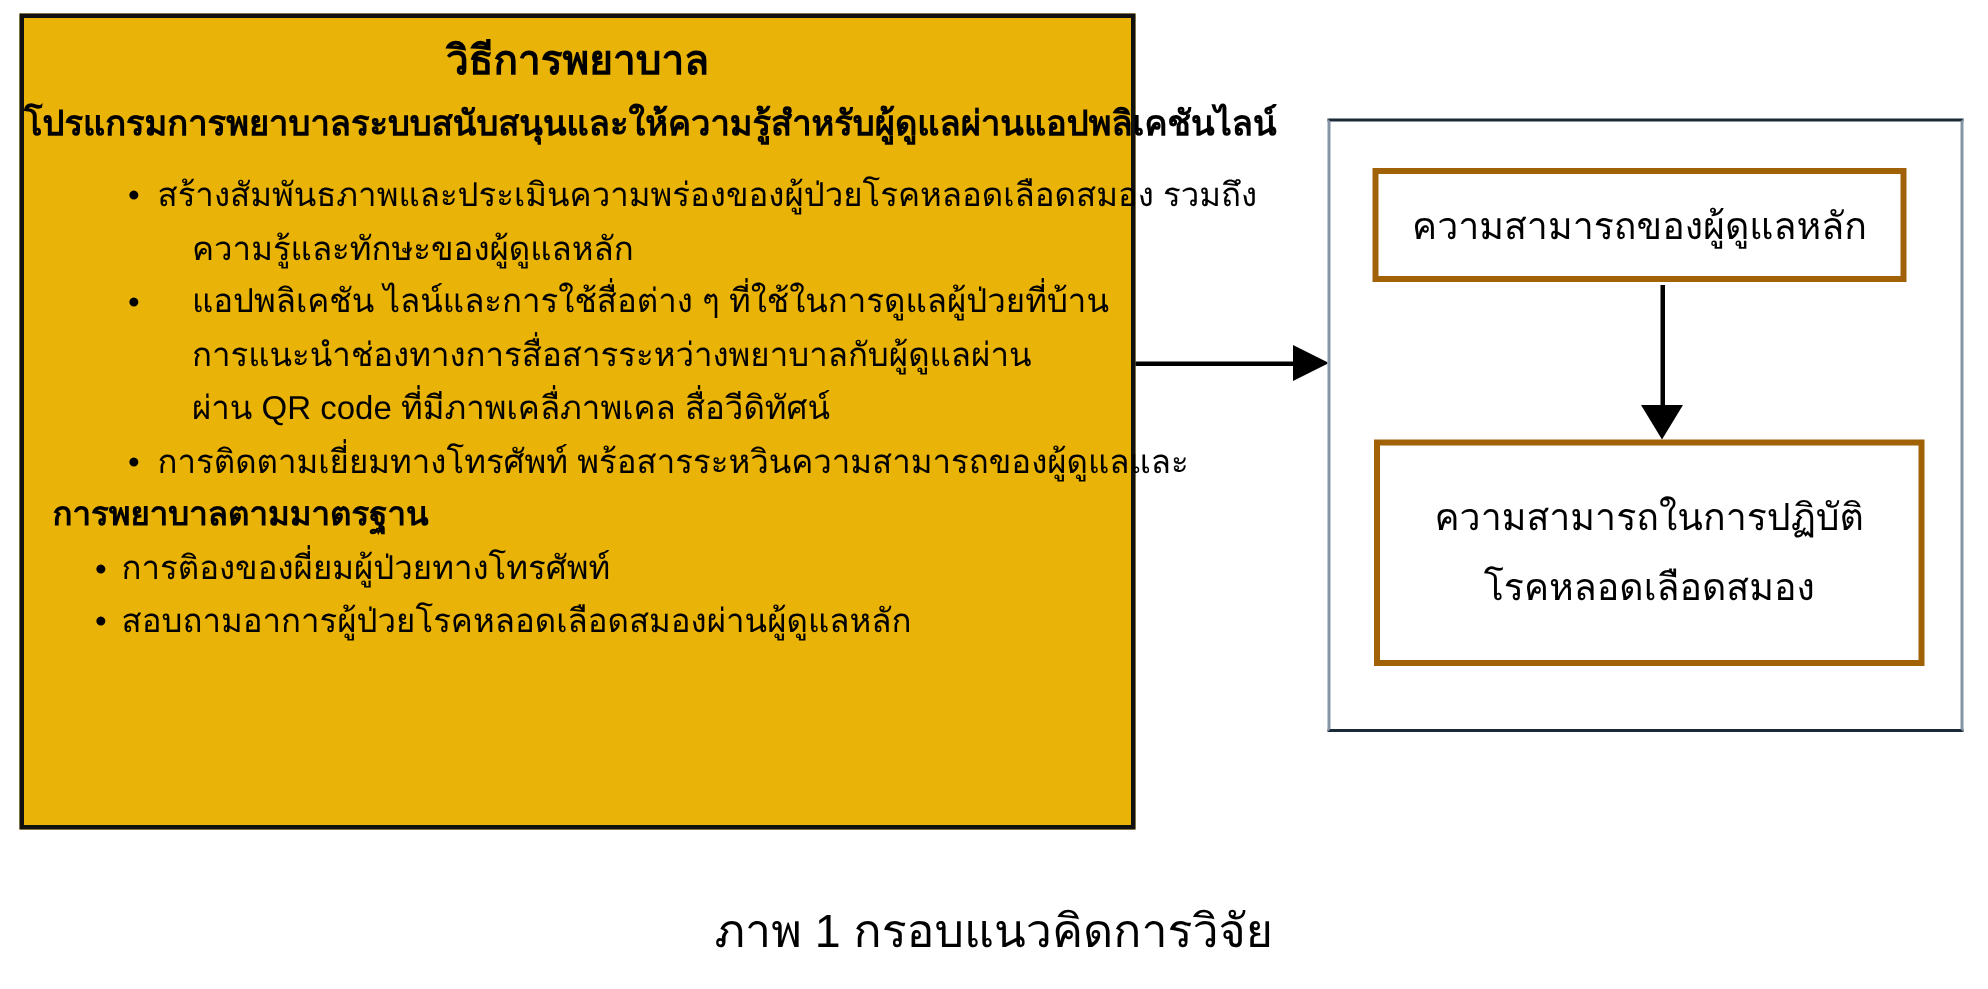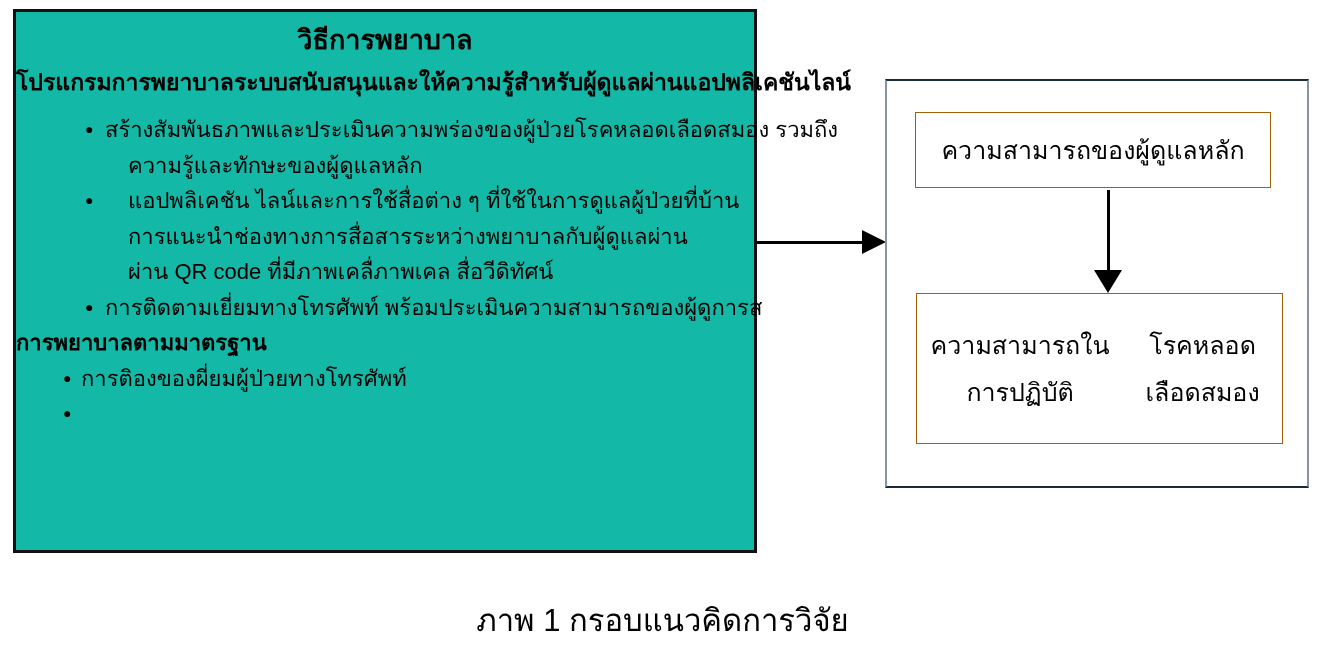--- a/index.html
+++ b/index.html
@@ -18,21 +18,21 @@
   }
   
   .left-box {
     position: absolute;
     left: 13px;
     top: 9px;
     width: 744px;
     height: 544px;
     border: 3px solid #111111;
     box-sizing: border-box;
-    background: #14b8a6;
+    background: #eab308;
   }
   .lb-title {
     padding-top: 6px;
     text-align: center;
     font-weight: bold;
     font-size: 27px;
     line-height: 44px;
     white-space: nowrap;
   }
   .lb-subtitle {
@@ -45,21 +45,21 @@
     margin-top: 10px;
   }
   .line {
     position: relative;
     font-size: 22px;
     line-height: 35.5px;
     white-space: nowrap;
   }
   .pl-first   { padding-left: 89px; }
   .pl-cont    { padding-left: 112px; }
-  .pl-head    { font-weight: bold; font-family: Liberation Serif, serif; }
+  .pl-head    { padding-left: 19px; font-weight: bold; font-family: Liberation Serif, serif; }
   .pl-sfirst  { padding-left: 65px; }
   .bullet {
     position: absolute;
     left: 69px;
     top: 0;
     font-size: 14px;
     line-height: 35.5px;
   }
   .bullet.s { left: 47px; }
   
@@ -93,40 +93,40 @@
     border-width: 2px;
     border-top-color: #1b2a38;
     border-bottom-color: #1b2a38;
     border-left-color: #8695a6;
     border-right-color: #8695a6;
     background: #ffffff;
   }
   .inner-box {
     position: absolute;
     box-sizing: border-box;
-    border: 1px solid #a16207;
+    border: 4px solid #a16207;
     background: #ffffff;
     display: flex;
     align-items: center;
     justify-content: center;
     text-align: center;
     font-size: 25px;
   }
   .inner-box.top {
     left: 915px;
     top: 112px;
     width: 356px;
     height: 76px;
   }
   .inner-box.bottom {
     left: 916px;
     top: 293px;
     width: 367px;
     height: 151px;
-    flex-direction: row;
+    flex-direction: column;
     line-height: 47px;
   }
   .v-arrow-line {
     position: absolute;
     left: 1107px;
     top: 190px;
     width: 3px;
     height: 82px;
     background: #000000;
   }
@@ -179,31 +179,32 @@
       </div>
       <div class="line pl-cont">
         <span>การแนะนำช่องทางการสื่อสารระหว่างพยาบาลกับผู้ดูแลผ่าน</span>
       </div>
       <div class="line pl-cont">
         <span>ผ่าน QR code ที่มีภาพเคลื่ภาพเคล สื่อวีดิทัศน์</span>
       </div>
 
       <div class="line pl-first">
         <span class="bullet">●</span>
-        <span>การติดตามเยี่ยมทางโทรศัพท์ พร้อมประเมินความสามารถของผู้ดูการส</span>
+        <span>การติดตามเยี่ยมทางโทรศัพท์ พร้อสารระหวินความสามารถของผู้ดูแลและ</span>
       </div>
 
       <div class="line pl-head">การพยาบาลตามมาตรฐาน</div>
 
       <div class="line pl-sfirst">
         <span class="bullet s">●</span>
         <span>การติองของผี่ยมผู้ป่วยทางโทรศัพท์</span>
       </div>
       <div class="line pl-sfirst">
         <span class="bullet s">●</span>
+        <span>สอบถามอาการผู้ป่วยโรคหลอดเลือดสมองผ่านผู้ดูแลหลัก</span>
       </div>
 
     </div>
   </div>
 
   <div class="h-arrow-line"></div>
   <div class="h-arrow-head"></div>
 
   <div class="outer-box"></div>
 

